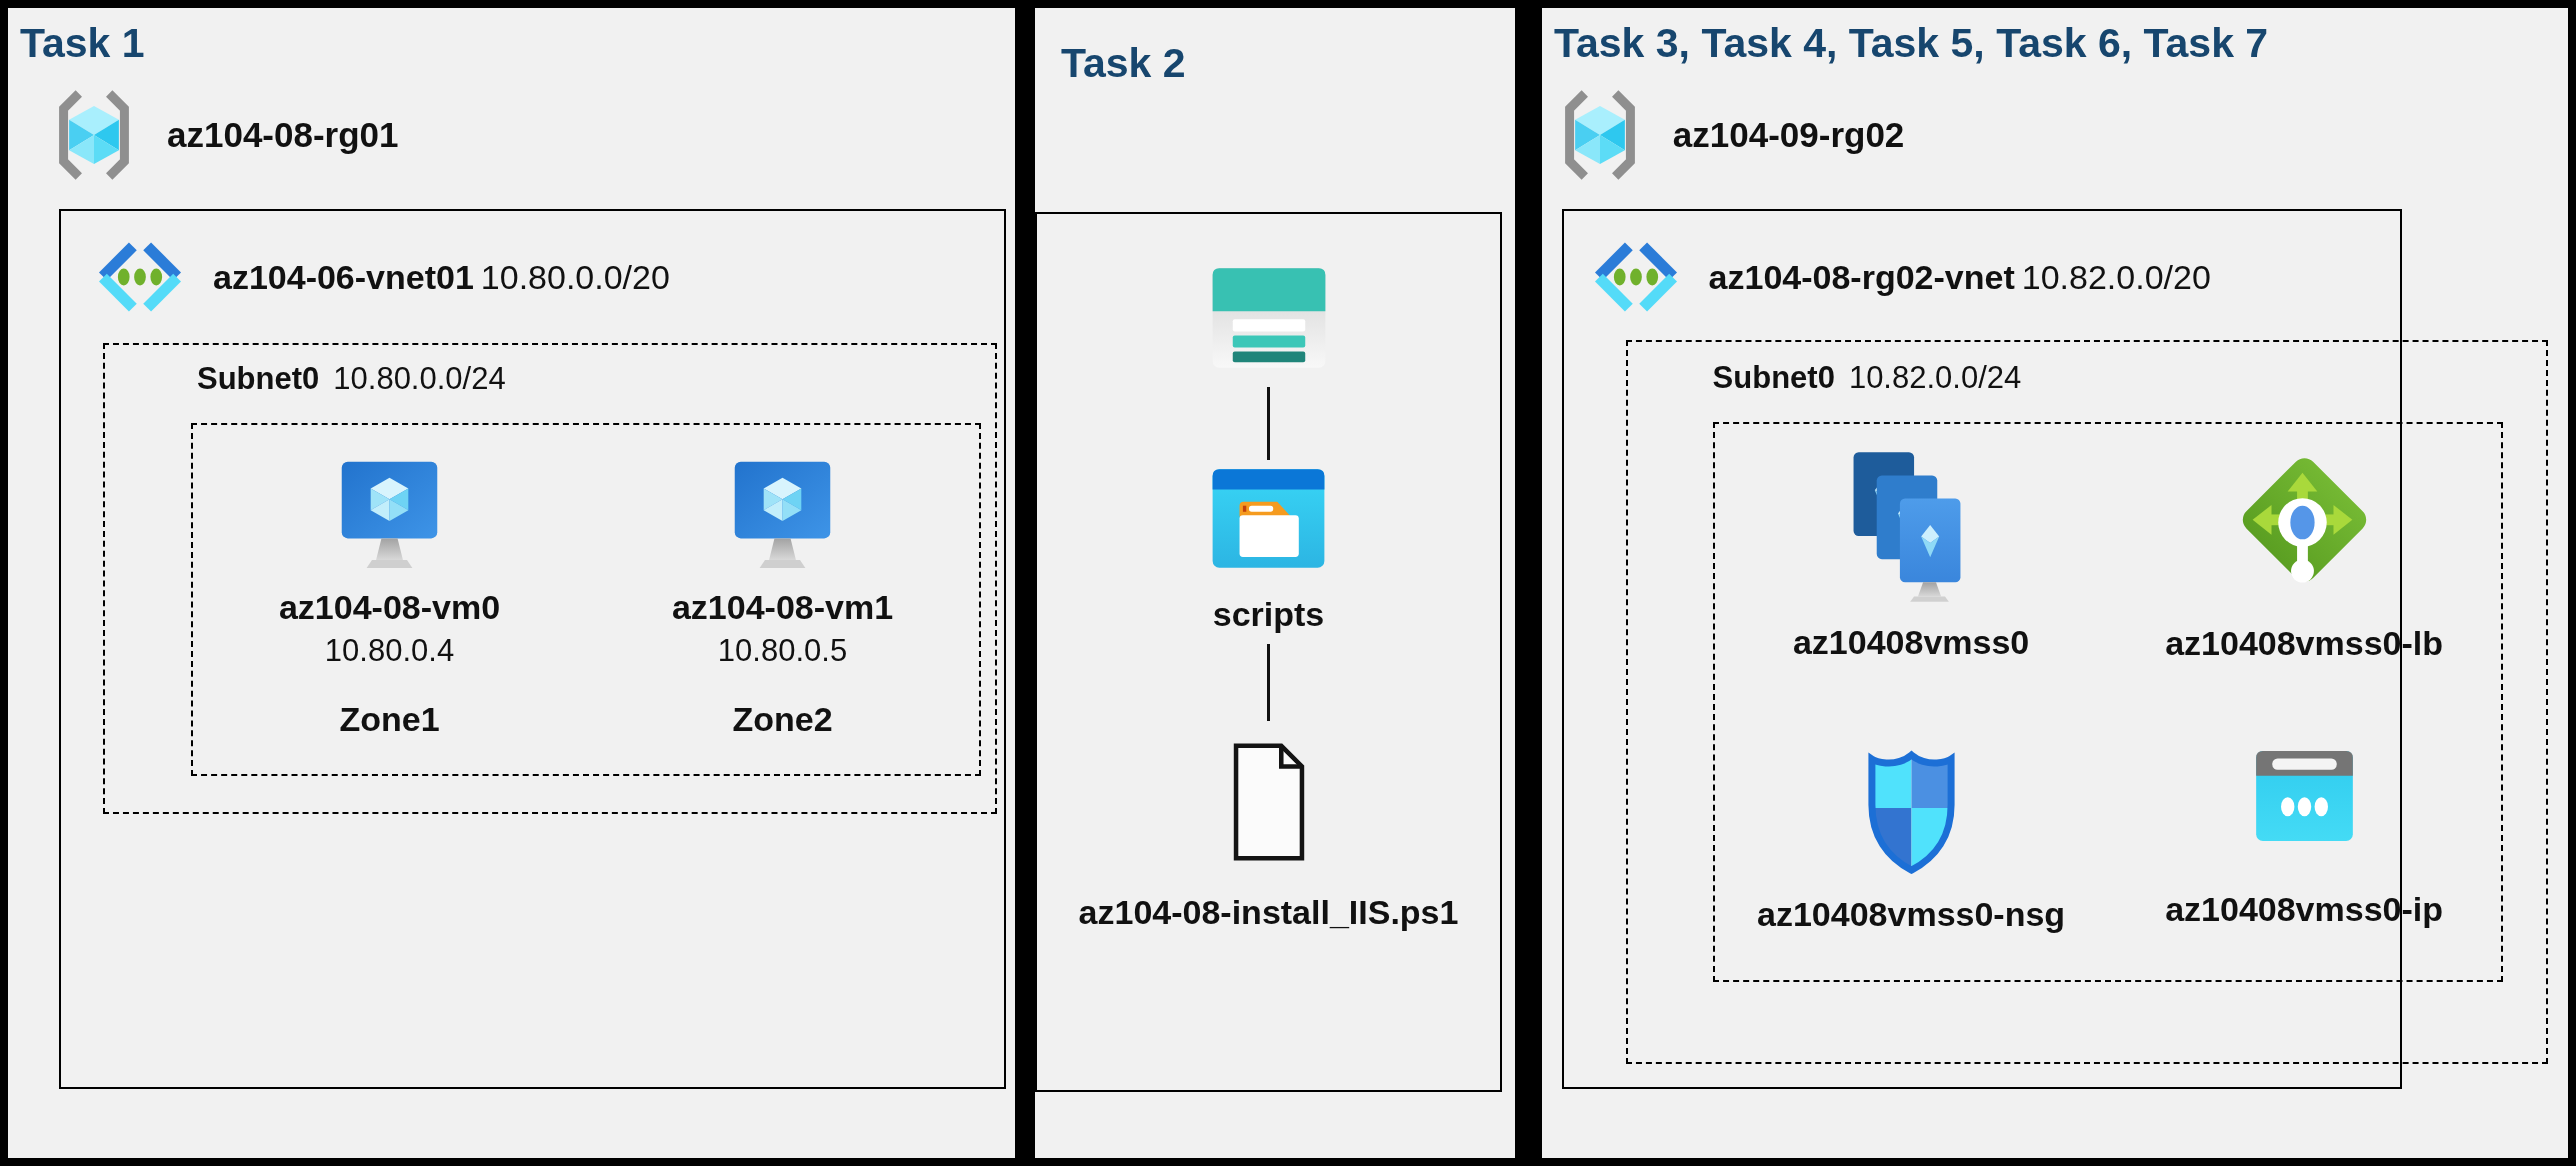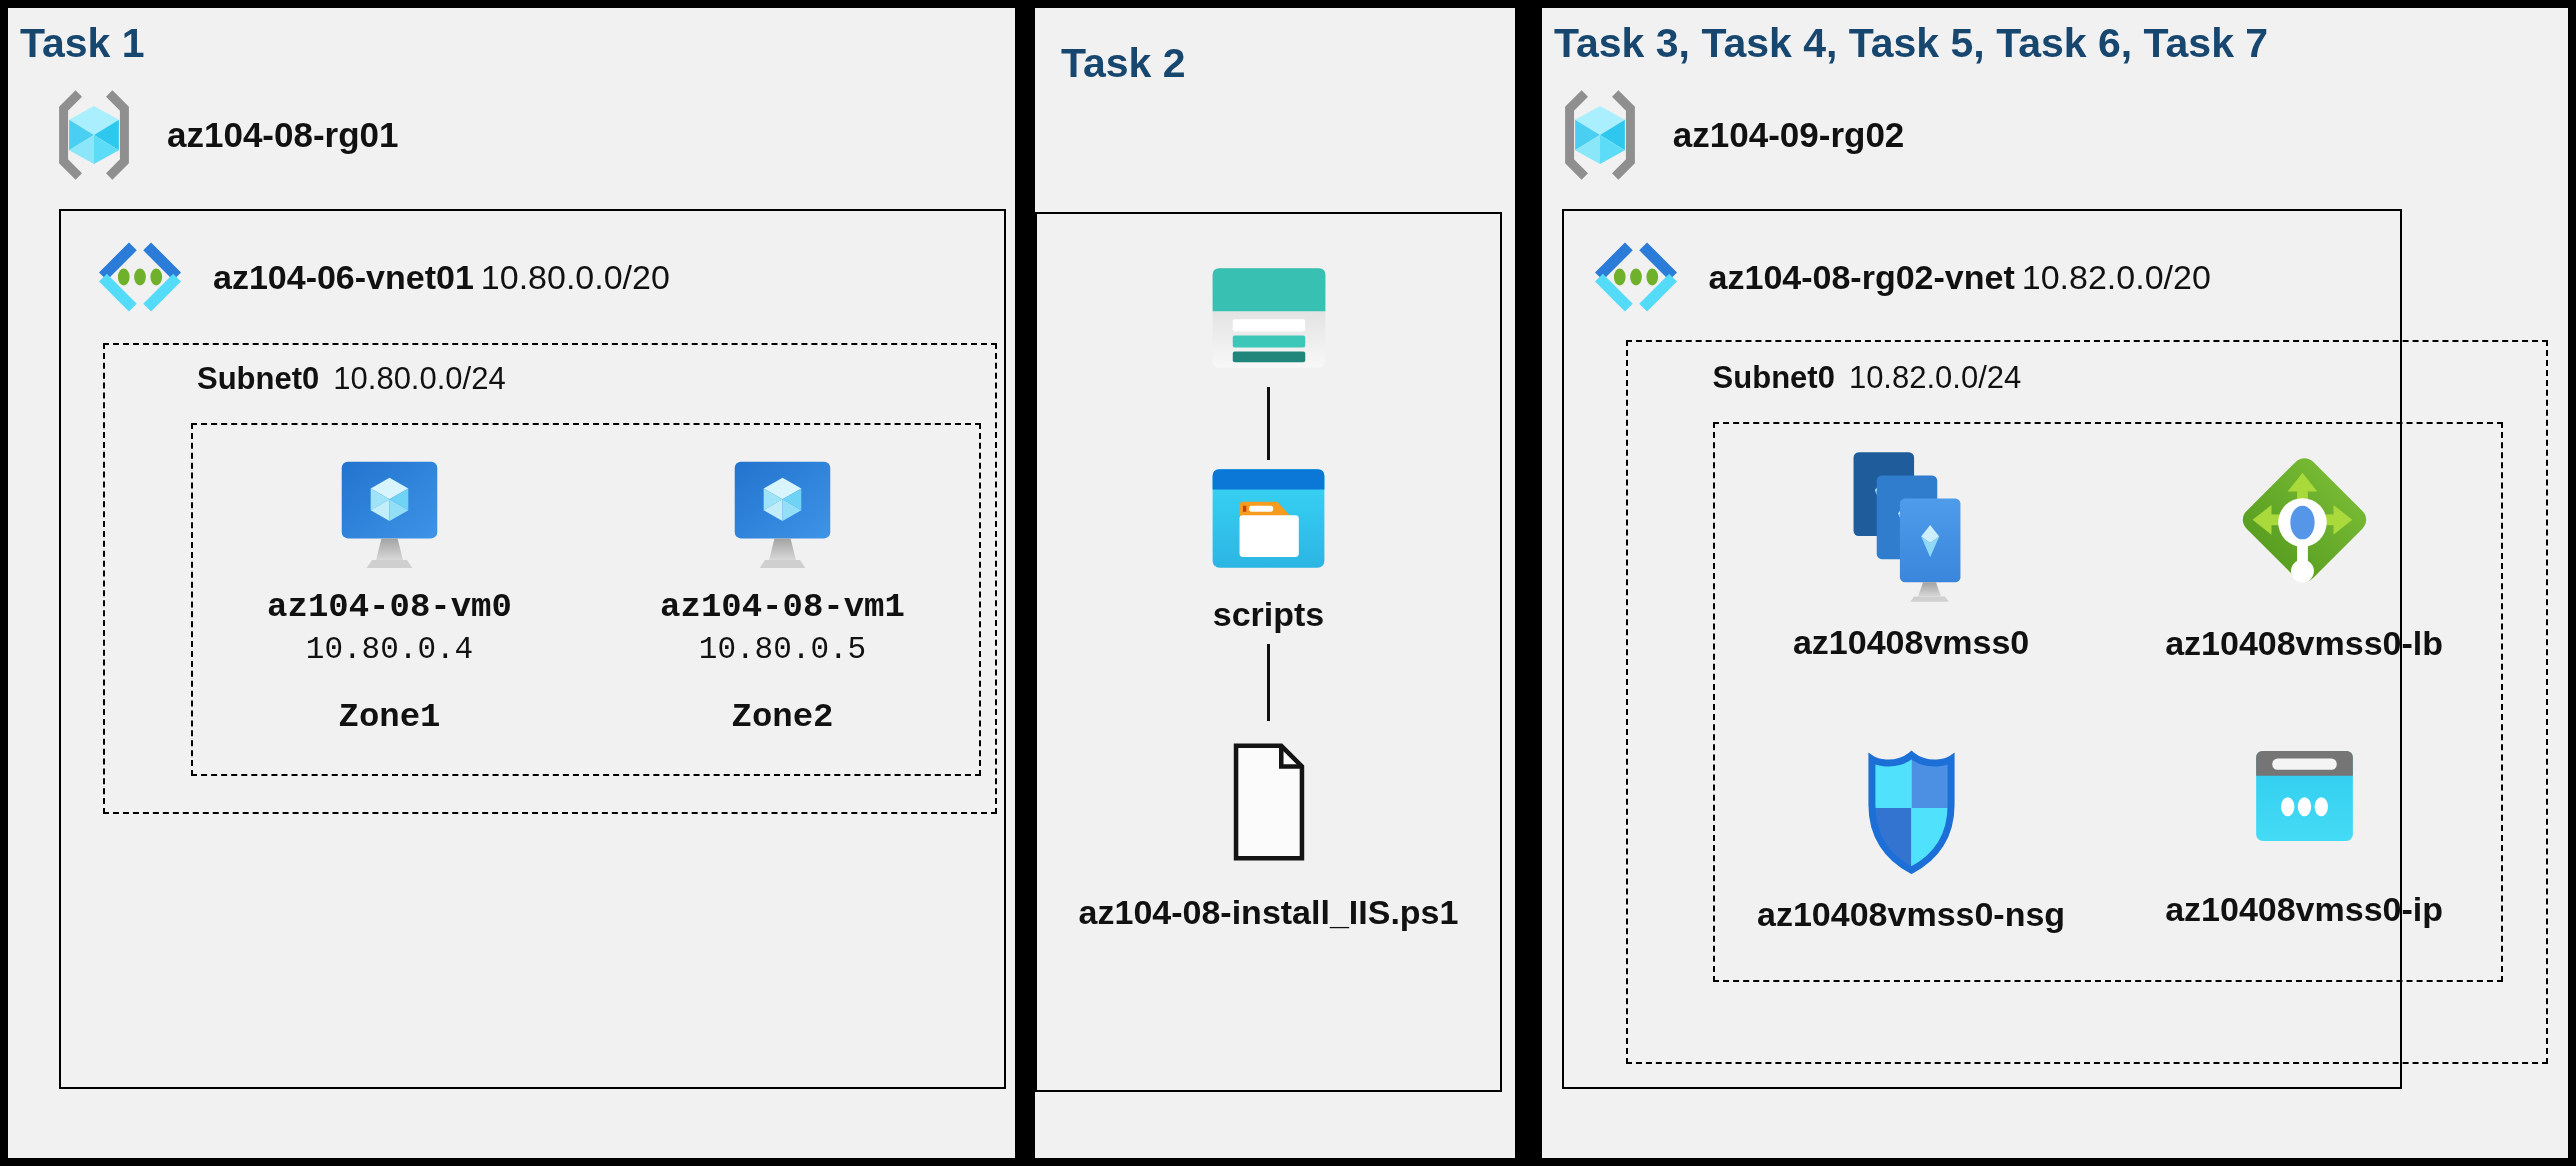--- a/index.html
+++ b/index.html
@@ -23,21 +23,21 @@
   .vnet-label{font-size:34px;}
   .vnet-name{font-weight:bold;}
   .vnet-cidr{margin-left:7px;font-weight:normal;}
   .subnet-box{position:absolute;border:2px dashed #000;box-sizing:border-box;}
   #subnet1{left:42px;top:132px;width:894px;height:471px;}
   #subnet3{left:62px;top:129px;width:922px;height:724px;}
   .subnet-label{position:absolute;left:92px;top:16px;font-size:31px;}
   .subnet-name{font-weight:bold;margin-top:28px;}
   .subnet-cidr{margin-left:14px;}
   .group-box{position:absolute;border:2px dashed #000;box-sizing:border-box;}
-  #vmbox1{left:86px;top:78px;width:790px;height:353px;display:flex;font-family:Liberation Mono, monospace;}
+  #vmbox1{left:86px;top:78px;width:790px;height:353px;display:flex;}
   .vm-col{flex:1;display:flex;flex-direction:column;align-items:center;padding-top:34px;}
   .vm-name{margin-top:17.5px;font-size:34px;font-weight:bold;}
   .vm-ip{margin-top:6.7px;font-size:31px;}
   .vm-zone{margin-top:31px;font-size:34px;font-weight:bold;}
   .stack2{position:absolute;left:0;top:0;width:100%;height:100%;
           display:flex;flex-direction:column;align-items:center;}
   .s2-label{font-size:34px;font-weight:bold;text-align:center;}
   .connector{width:2.7px;background:#111;}
   #gridbox{left:85px;top:80px;width:790px;height:560px;display:grid;
            grid-template-columns:1fr 1fr;grid-template-rows:1fr 1fr;}

